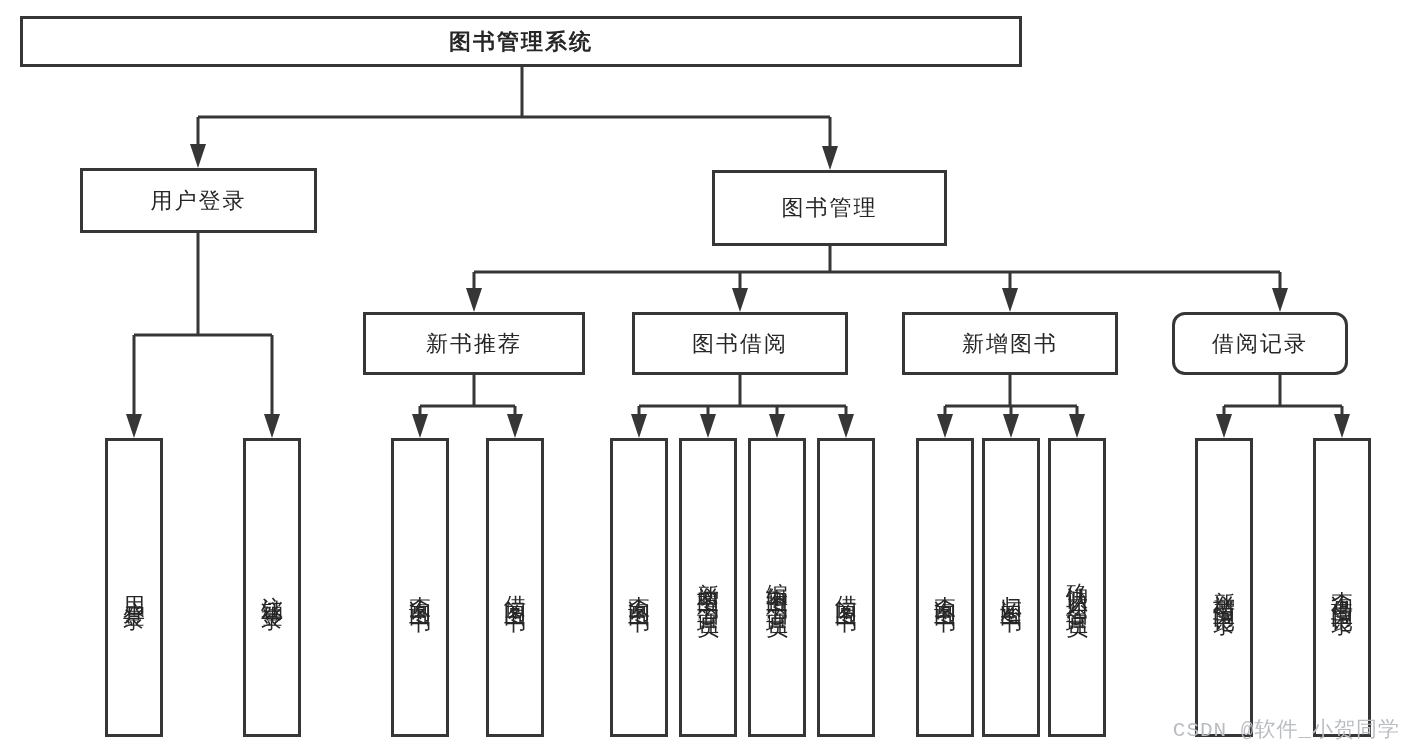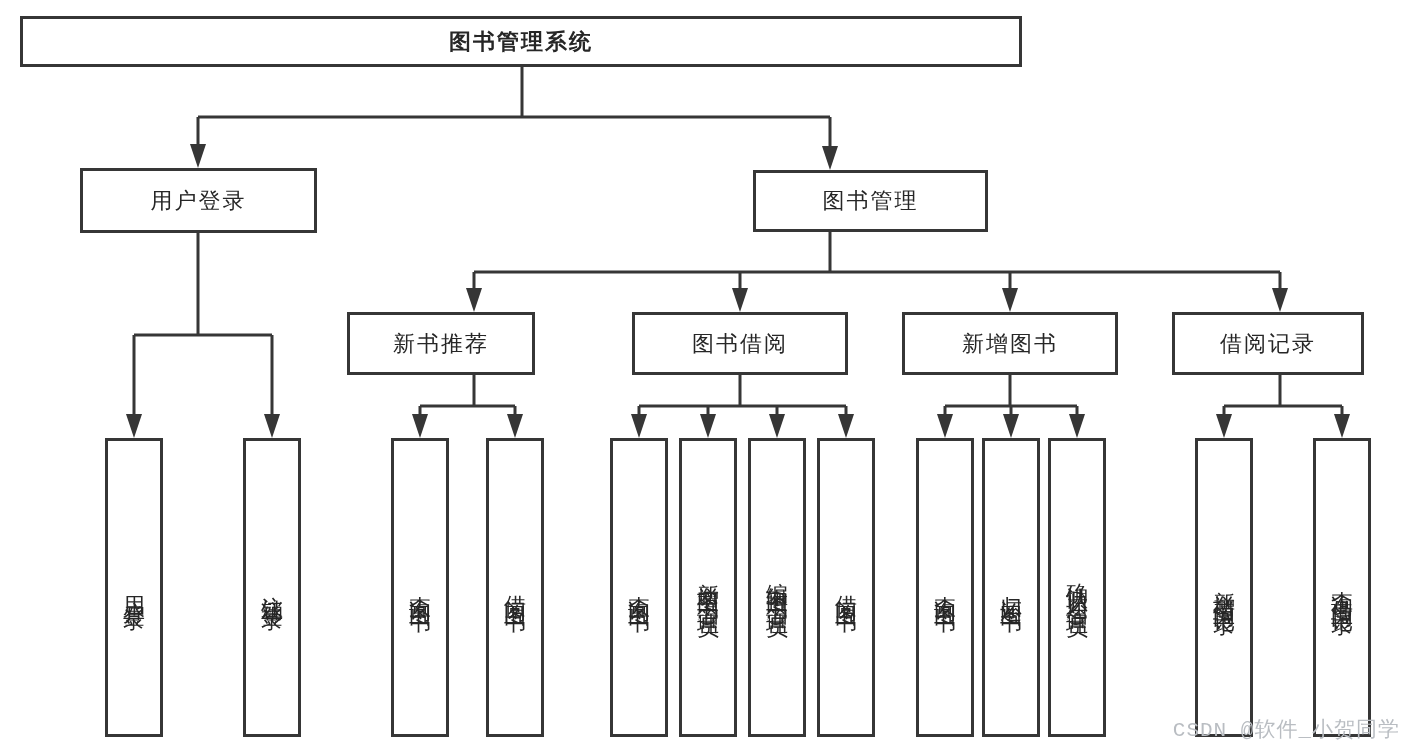--- a/index.html
+++ b/index.html
@@ -41,25 +41,25 @@
     writing-mode: vertical-rl;
     text-orientation: mixed;
     font-size: 22px;
     letter-spacing: 5px;
     line-height: 1;
     white-space: nowrap;
   }
   
   .b-root            { left: 20px;   top: 16px;  width: 1002px; height: 51px; font-weight: bold; }
   .b-user-login      { left: 80px;   top: 168px; width: 237px;  height: 65px; }
-  .b-book-mgmt       { left: 753px;  top: 170px; width: 235px;  height: 62px; }
-  .b-new-book        { left: 347px;  top: 312px; width: 188px;  height: 63px; }
+  .b-book-mgmt       { left: 712px;  top: 170px; width: 235px;  height: 76px; }
+  .b-new-book        { left: 363px;  top: 312px; width: 222px;  height: 63px; }
   .b-book-borrow     { left: 632px;  top: 312px; width: 216px;  height: 63px; }
   .b-current-borrow  { left: 902px;  top: 312px; width: 216px;  height: 63px; }
-  .b-borrow-record   { left: 1172px; top: 312px; width: 192px;  height: 63px; }
+  .b-borrow-record   { left: 1172px; top: 312px; width: 176px;  height: 63px; border-radius: 13px; }
   .leaf              { top: 438px; width: 58px; height: 299px; }
   .l-a1 { left: 105px; }
   .l-a2 { left: 243px; }
   .l-b1 { left: 391px; }
   .l-b2 { left: 486px; }
   .l-c1 { left: 610px; }
   .l-c2 { left: 679px; }
   .l-c3 { left: 748px; }
   .l-c4 { left: 817px; }
   .l-d1 { left: 916px; }

